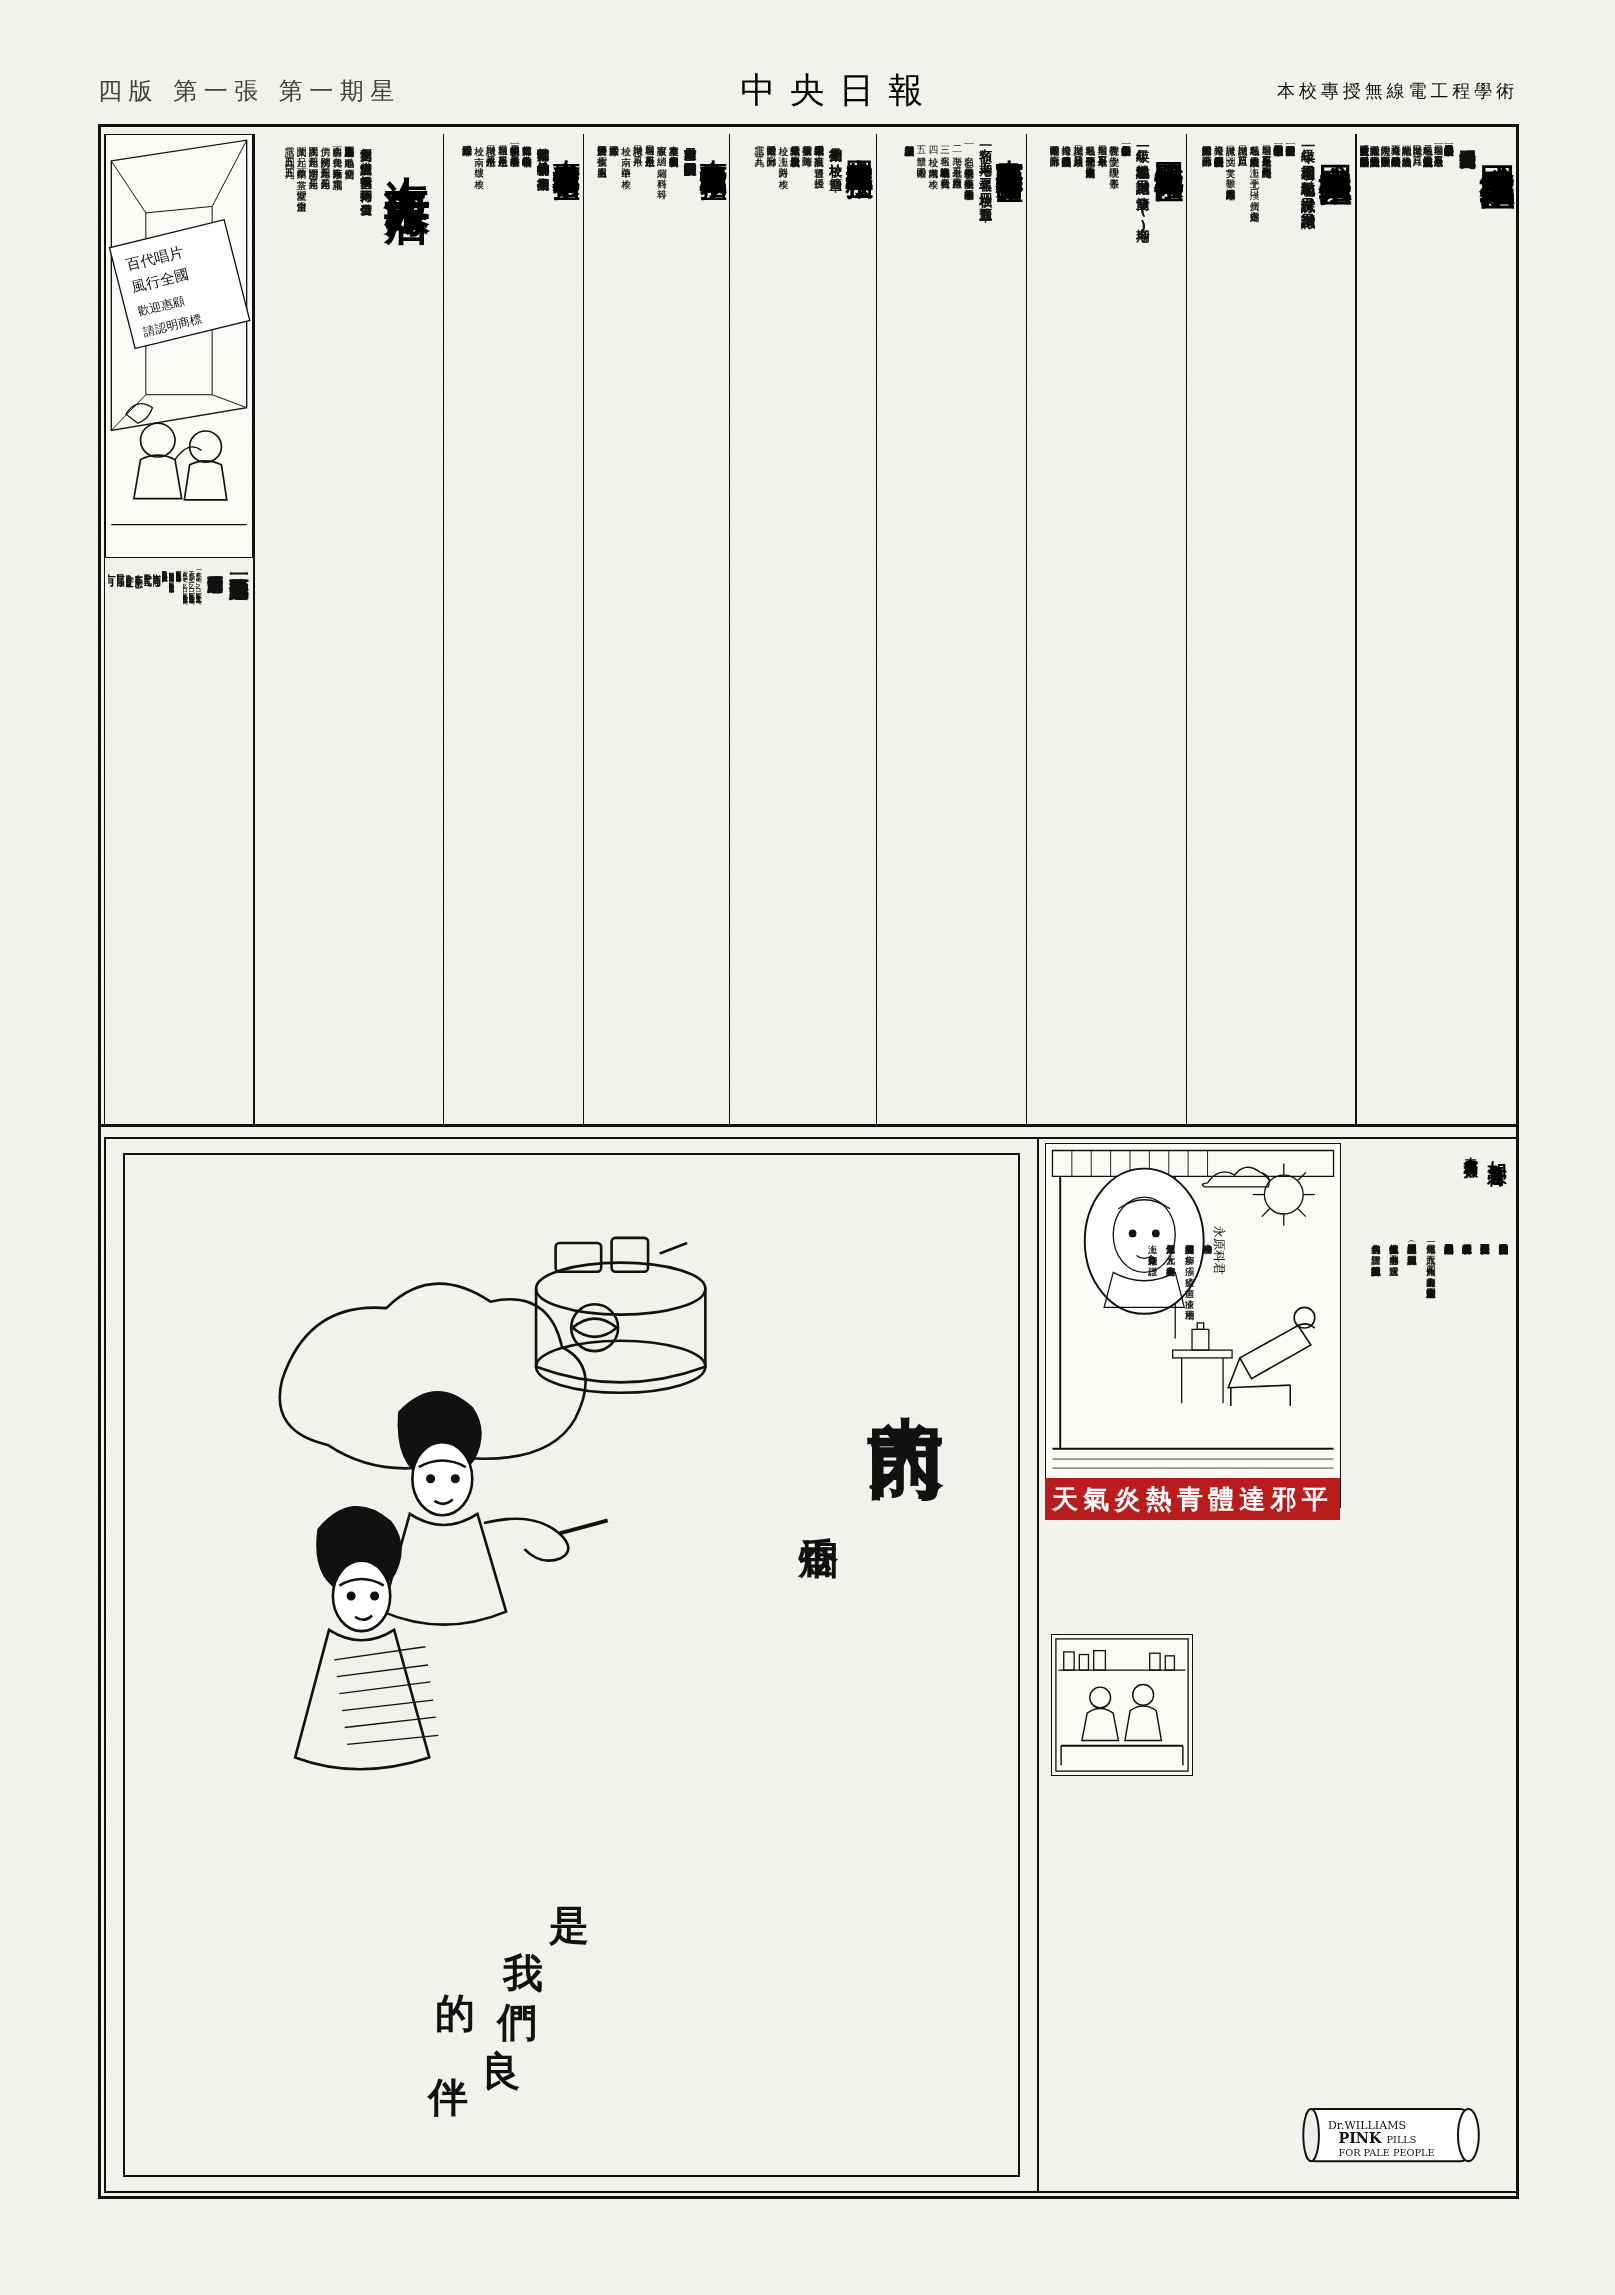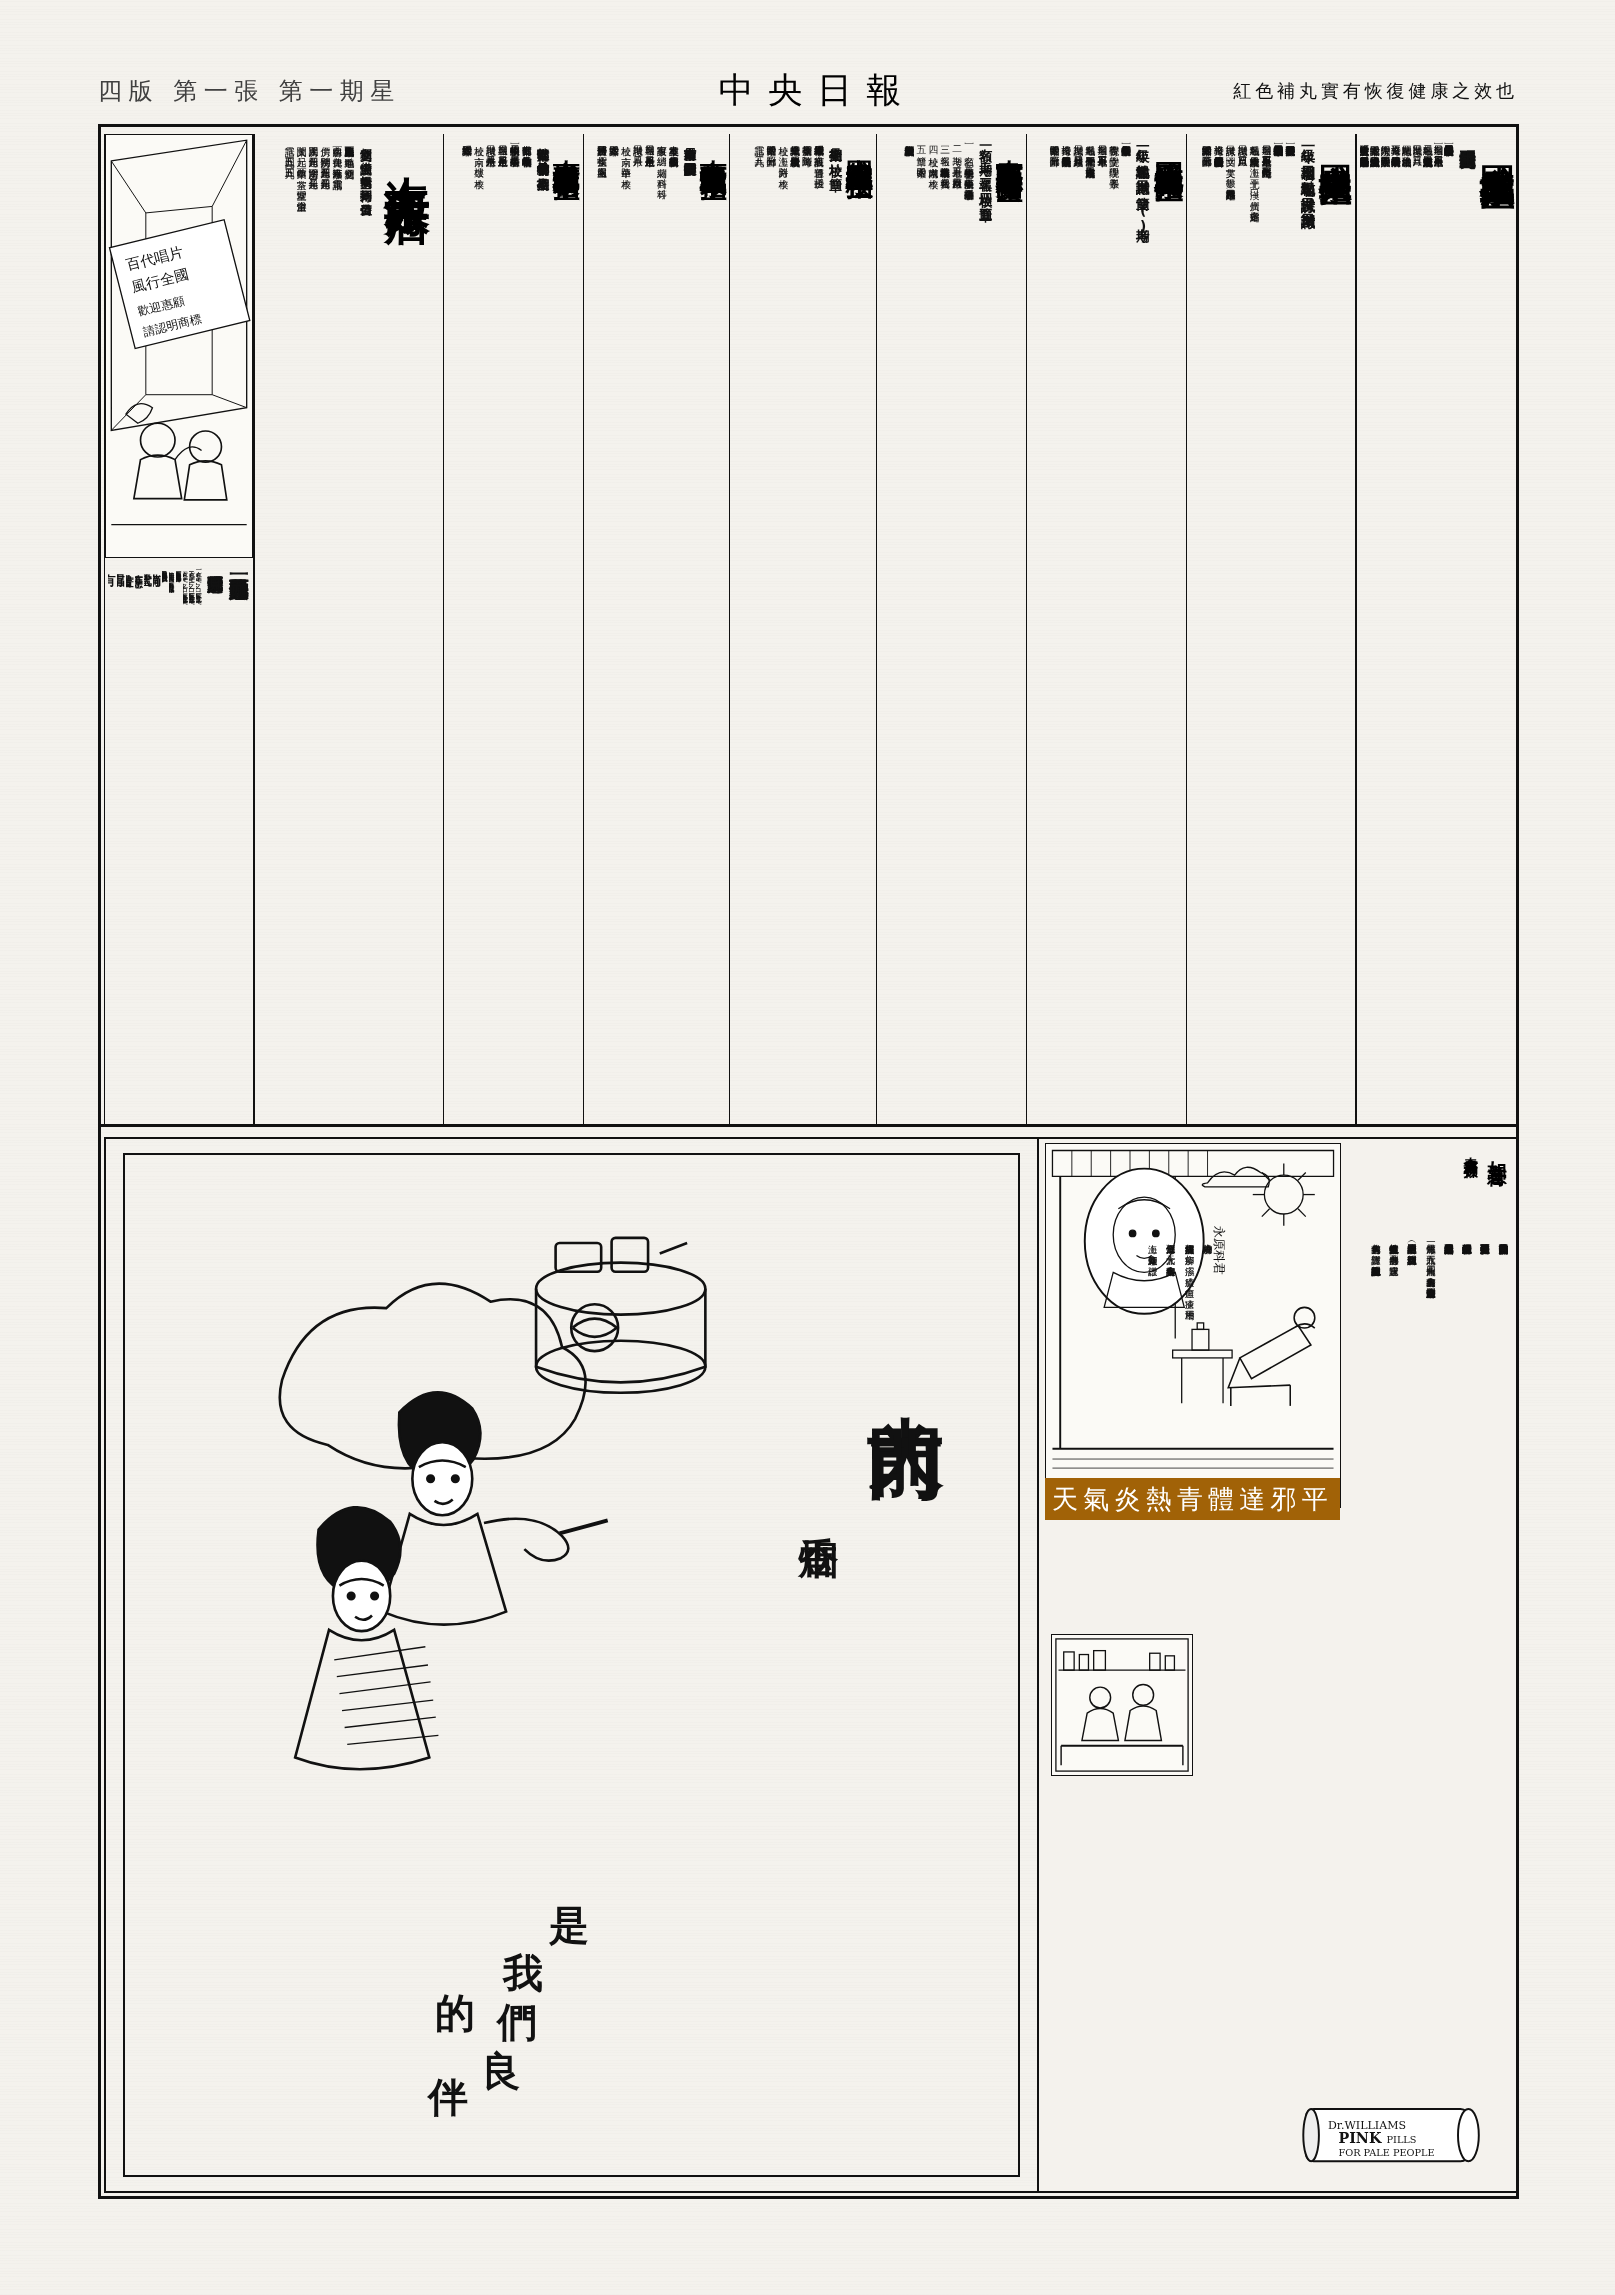--- a/index.html
+++ b/index.html
@@ -69,22 +69,22 @@
   #med-head{
     position:absolute;top:6.5px;right:5.2px;width:166px;height:78px;
   }
   #med-head .t1{writing-mode:vertical-rl;text-orientation:upright;font-weight:bold;font-size:19.5px;letter-spacing:2.6px;}
   #med-illus{
     position:absolute;top:3.9px;right:175px;width:296px;height:365px;
     border:1.3px solid #111;box-sizing:border-box;background:#fbfaf6;overflow:hidden;
   }
   #med-banner{
     position:absolute;top:339px;right:176px;width:295px;height:42px;
-    background:#a16207;color:#fff;display:flex;align-items:center;justify-content:center;
-    font-size:26px;font-weight:normal;letter-spacing:5.2px;
+    background:#b91c1c;color:#fff;display:flex;align-items:center;justify-content:center;
+    font-size:26px;font-weight:bold;letter-spacing:5.2px;
   }
   .medcol{
     position:absolute;writing-mode:vertical-rl;text-orientation:upright;
     font-size:9.4px;line-height:1.25;color:#111;text-align:justify;
   }
   #med-small-illus{
     position:absolute;left:11.7px;top:495px;width:140px;height:140px;border:1.3px solid #111;background:#fbfaf6;overflow:hidden;
   }
   #med-tube{
     position:absolute;right:19.5px;bottom:14.3px;width:195px;height:85px;
@@ -124,21 +124,21 @@
 </style>
 </head>
 <body>
 
 <div id="page">
   <div id="paper"></div>
 
   <div id="masthead">
     <div id="mh-left" class="ser">四版 第一張 第一期星</div>
     <div id="mh-title" class="ser">中央日報</div>
-    <div id="mh-right" class="ser">紅色補丸實有恢復健康之效也</div>
+    <div id="mh-right" class="ser">本校專授無線電工程學術</div>
   </div>
 
   <div class="rule" style="left:98px;top:124px;width:1420px;height:2.6px;"></div>
   <div class="rule" style="left:98px;top:1124px;width:1420px;height:2.6px;"></div>
   <div class="rule" style="left:98px;top:2196px;width:1420px;height:2.6px;"></div>
   <div class="rule" style="left:98px;top:124px;width:2.6px;height:2075px;"></div>
   <div class="rule" style="left:1516px;top:124px;width:2.6px;height:2075px;"></div>
 
   <div id="ads-top">
 

